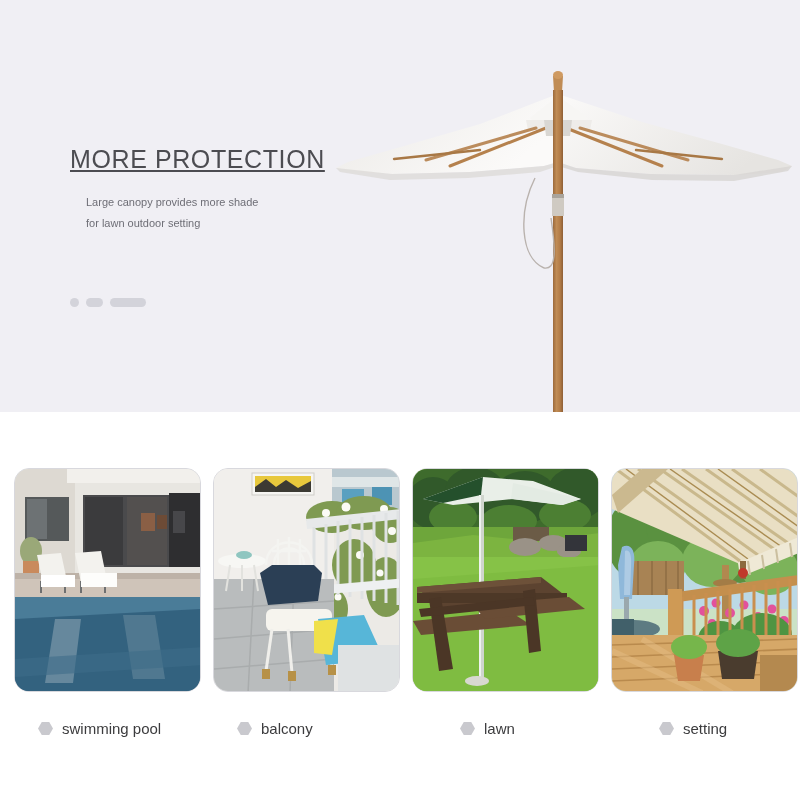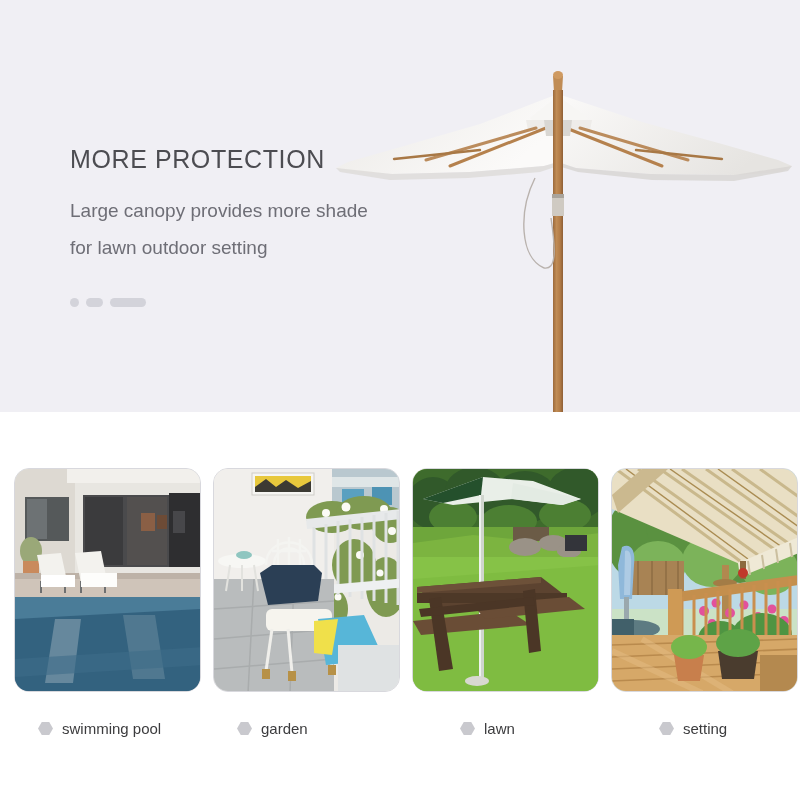--- a/index.html
+++ b/index.html
@@ -30,27 +30,28 @@
     top: 146px;
     width: 330px;
   }
   .hero-title {
     font-size: 25px;
     font-weight: 400;
     letter-spacing: 0.6px;
     color: #4c4c51;
     margin: 0 0 18px 0;
     line-height: 1.1;
+    text-decoration: underline;
   }
   .hero-sub {
-    font-size: 19px;
+    font-size: 11px;
     font-weight: 400;
     color: #6e6e76;
     line-height: 1.95;
-    margin: 0;
+    margin: 16px;
   }
   .hero-sub span { display: block; }
 
   
   .pager {
     position: absolute;
     left: 70px;
     top: 298px;
     display: flex;
     align-items: center;
@@ -518,21 +519,21 @@
 
   </div>
 
   <div class="captions">
     <div class="caption c1">
       <span class="hexmark"></span>
       <span class="caption-text">swimming pool</span>
     </div>
     <div class="caption c2">
       <span class="hexmark"></span>
-      <span class="caption-text">garden</span>
+      <span class="caption-text">balcony</span>
     </div>
     <div class="caption c3">
       <span class="hexmark"></span>
       <span class="caption-text">lawn</span>
     </div>
     <div class="caption c4">
       <span class="hexmark"></span>
       <span class="caption-text">setting</span>
     </div>
   </div>

